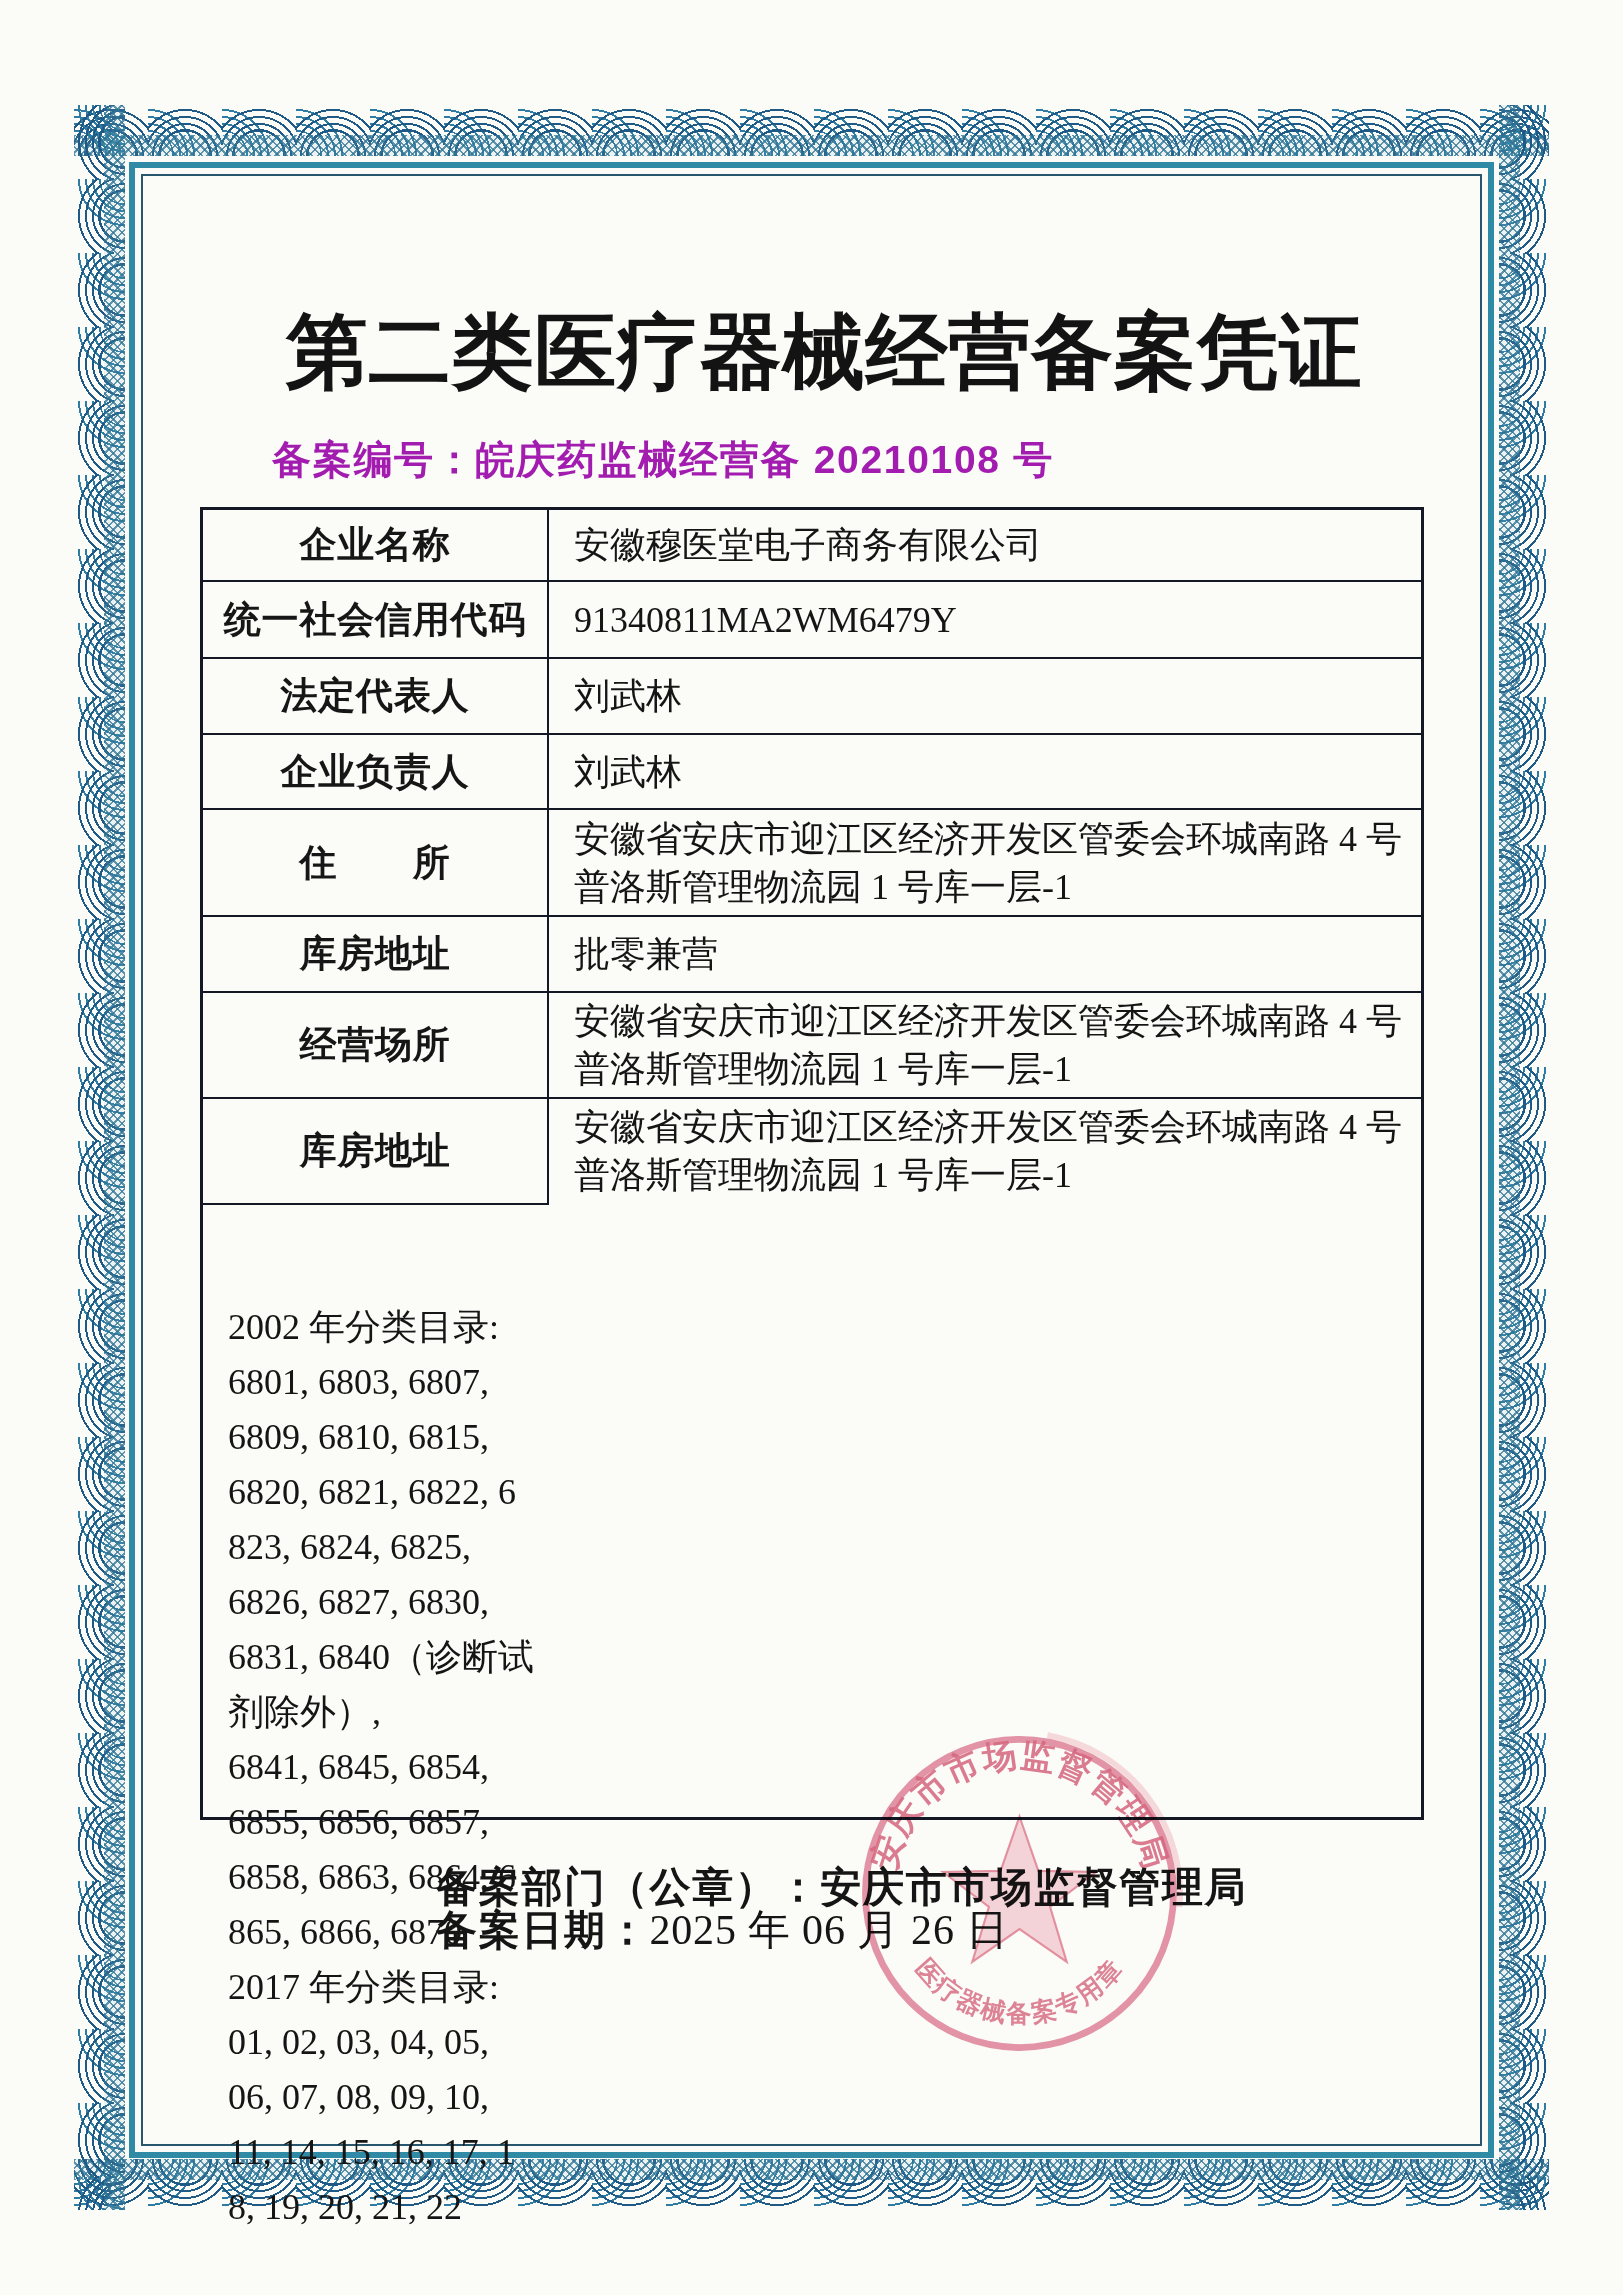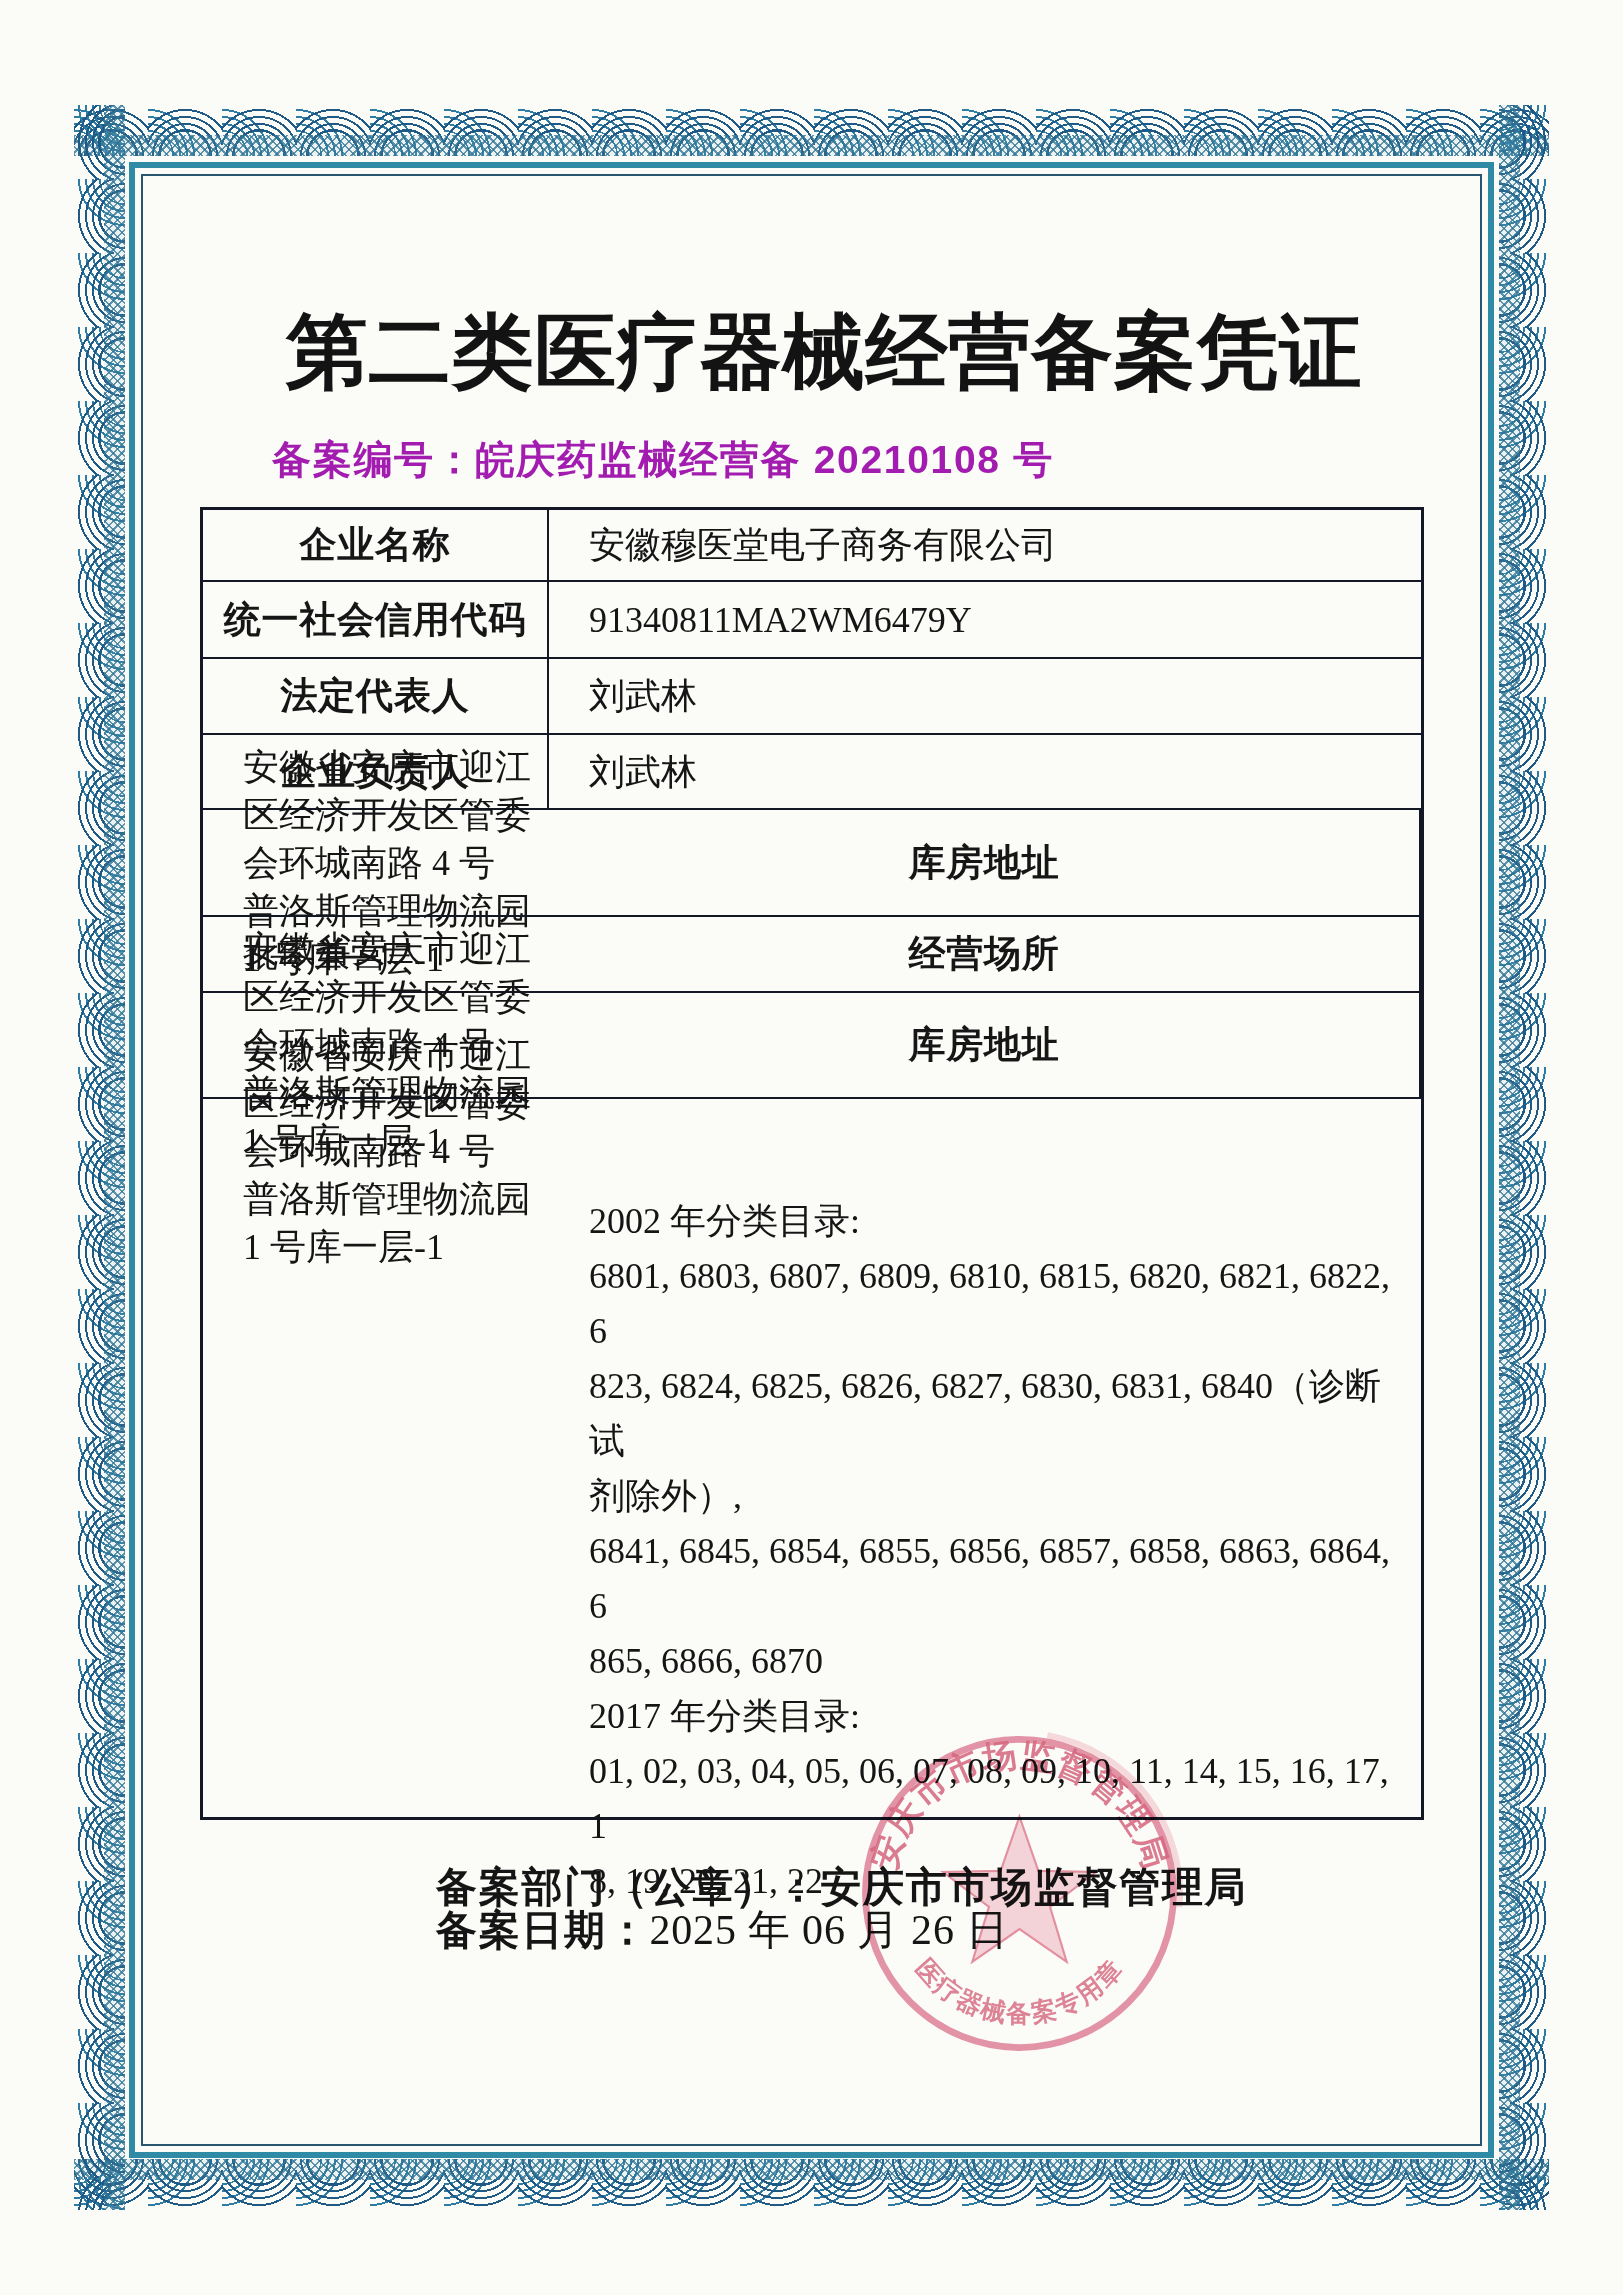--- a/index.html
+++ b/index.html
@@ -87,21 +87,21 @@
 
   
   .info-table{position:absolute;left:200px;top:507px;width:1224px;height:1313px;
     display:grid;grid-template-columns:346px 1fr;
     grid-template-rows:70px 77px 76px 75px 107px 76px 106px 106px 1fr;
     border:3px solid var(--line);background:transparent;}
   .cell{border-top:2.1px solid var(--line);}
   .cell.first{border-top:none;}
   .cell-label{border-right:2.1px solid var(--line);display:flex;align-items:center;justify-content:center;
     font-weight:700;font-size:37px;color:#161616;letter-spacing:0.8px;text-align:center;}
-  .cell-value{display:flex;flex-direction:column;justify-content:center;padding-left:40px;padding-right:13.5px;
+  .cell-value{display:flex;flex-direction:column;justify-content:center;padding-left:25px;padding-right:13.5px;
     font-family:"Liberation Serif",serif;font-size:36px;color:#151515;line-height:48px;white-space:pre-line;}
   .cell-value.scope{justify-content:flex-start;padding-top:95px;line-height:55px;}
 
   
   .dept-line{position:absolute;left:436px;top:1860px;font-size:41px;font-weight:700;color:#151515;letter-spacing:1.7px;}
   .date-line{position:absolute;left:436px;top:1902px;font-size:41px;font-weight:700;color:#151515;letter-spacing:1.7px;}
   .date-line .val{font-family:"Liberation Serif",serif;font-weight:400;font-size:42px;letter-spacing:0.8px;}
 
   
   .stamp{position:absolute;left:857px;top:1731px;width:325px;height:325px;
@@ -137,20 +137,21 @@
 
     <div class="cell cell-label">统一社会信用代码</div>
     <div class="cell cell-value">91340811MA2WM6479Y</div>
 
     <div class="cell cell-label">法定代表人</div>
     <div class="cell cell-value">刘武林</div>
 
     <div class="cell cell-label">企业负责人</div>
     <div class="cell cell-value">刘武林</div>
 
+    <div class="cell cell-label">住　　所</div>
     <div class="cell cell-value">安徽省安庆市迎江区经济开发区管委会环城南路 4 号
 普洛斯管理物流园 1 号库一层-1</div>
 
     <div class="cell cell-label">库房地址</div>
     <div class="cell cell-value">批零兼营</div>
 
     <div class="cell cell-label">经营场所</div>
     <div class="cell cell-value">安徽省安庆市迎江区经济开发区管委会环城南路 4 号
 普洛斯管理物流园 1 号库一层-1</div>
 

